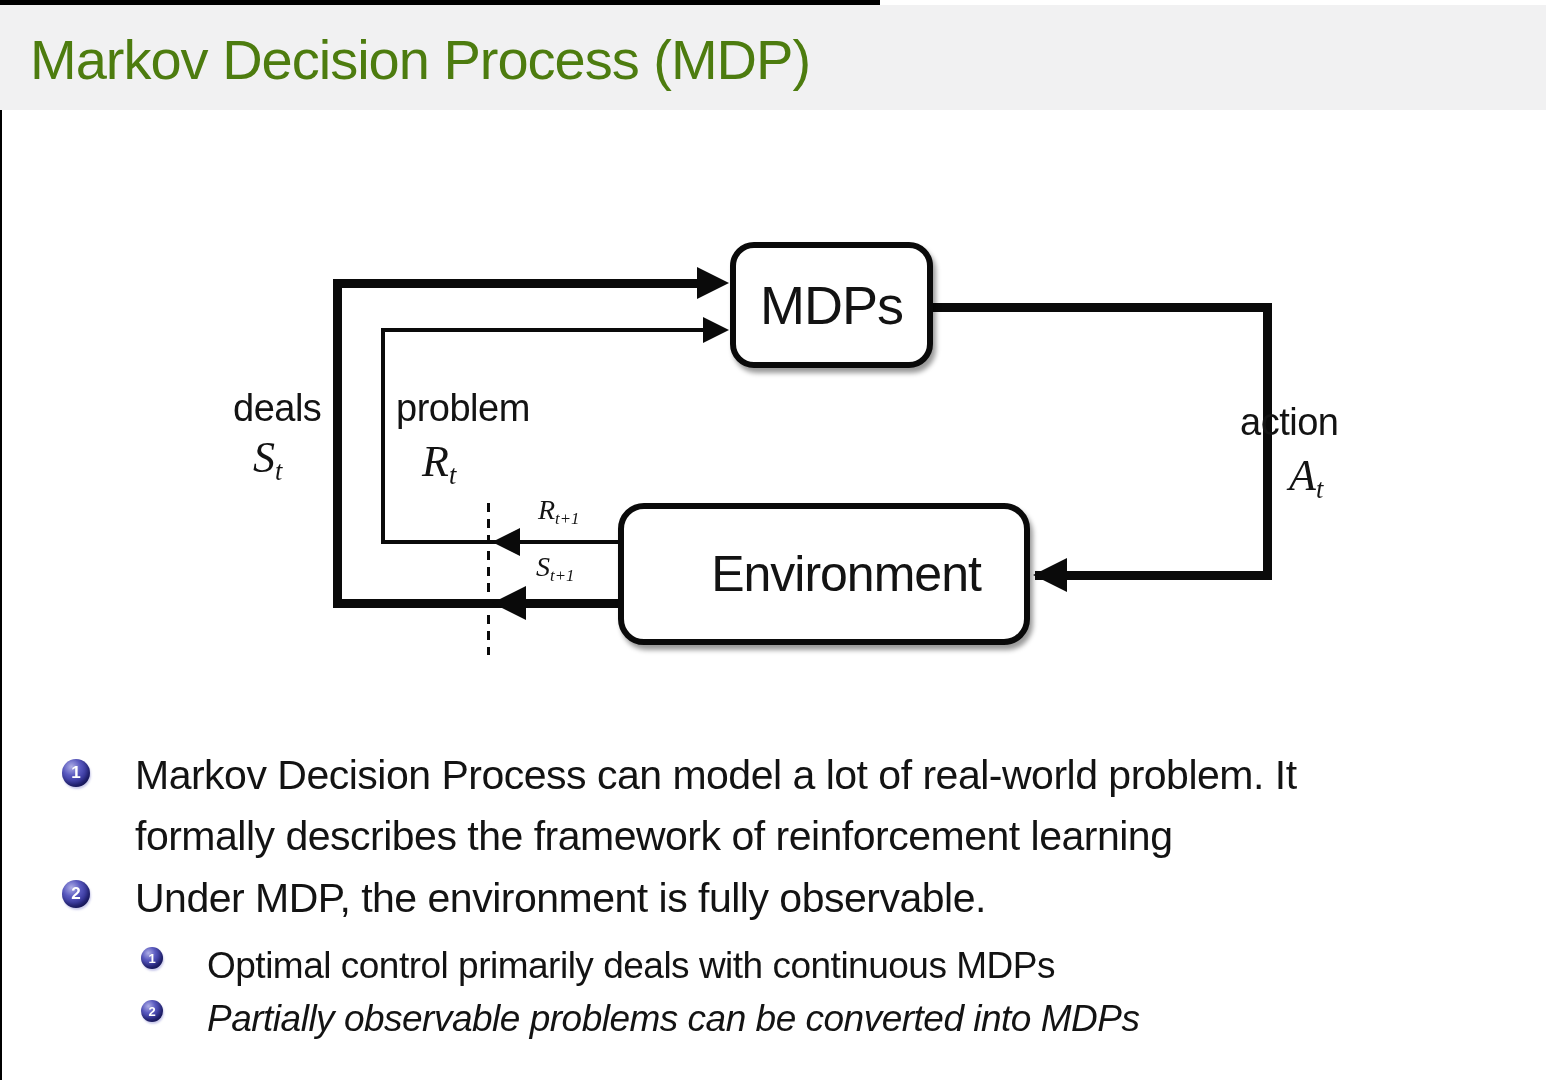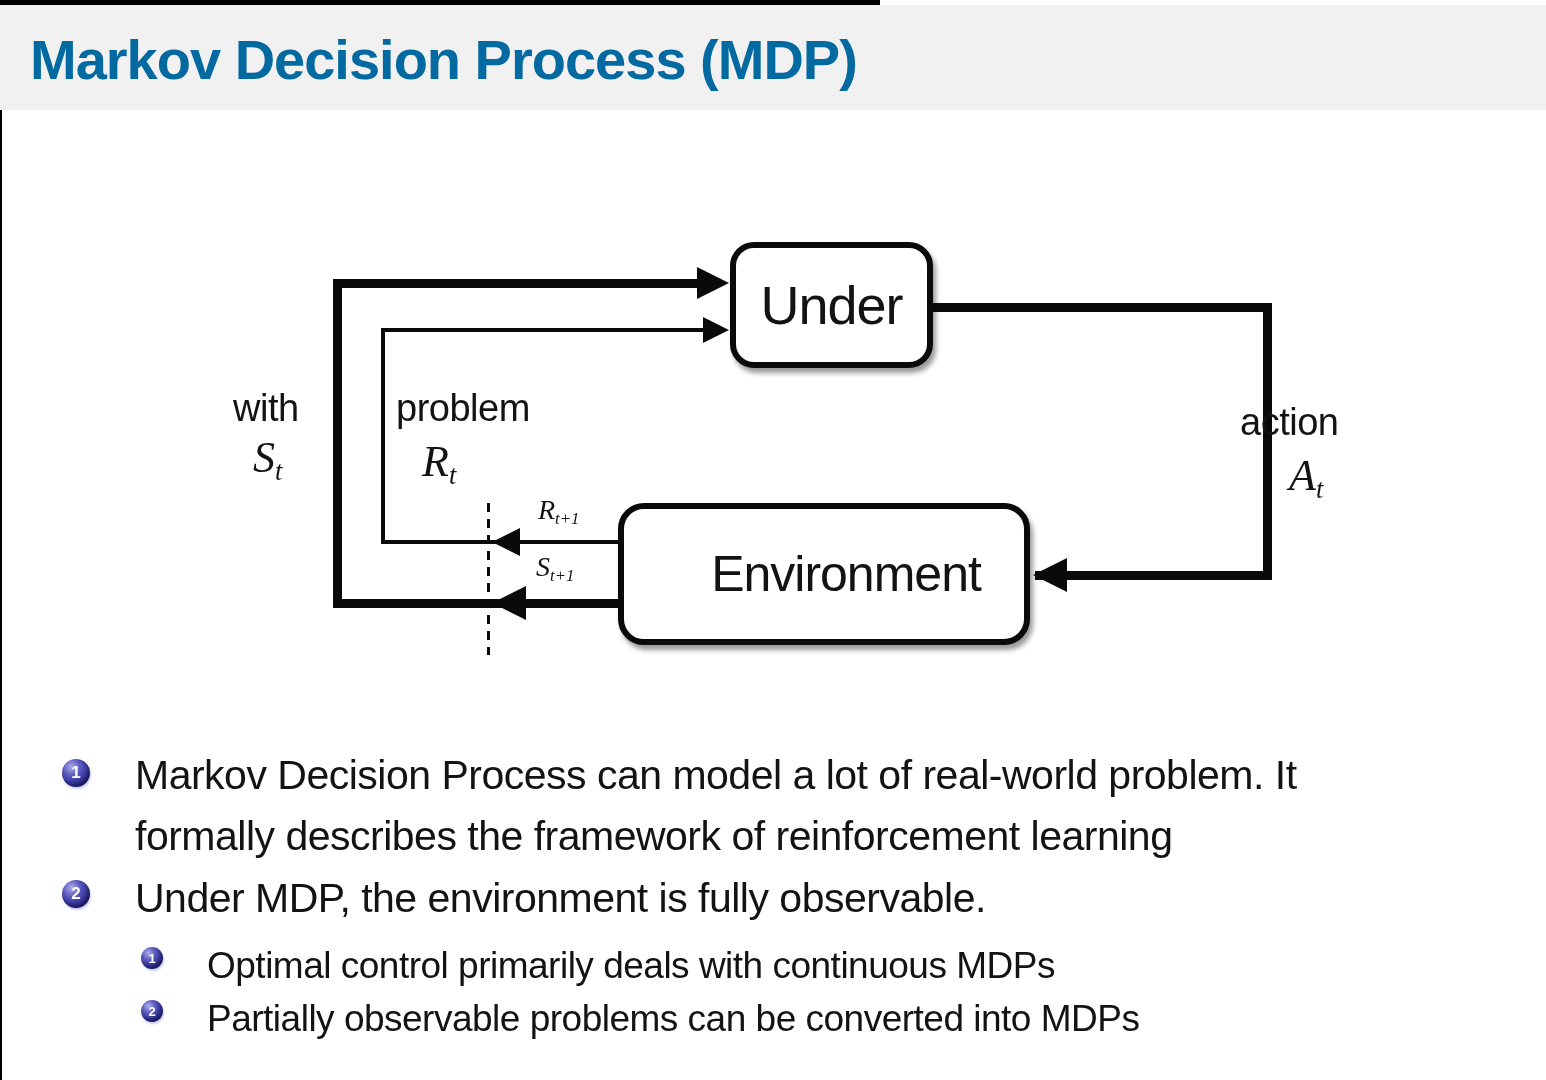--- a/index.html
+++ b/index.html
@@ -15,21 +15,21 @@
   .edge-left{position:absolute;left:0;top:0;width:2px;height:1080px;background:#000;}
   .edge-top{position:absolute;left:0;top:0;width:880px;height:5px;background:#000;}
   .edge-notch{position:absolute;left:0;top:0;width:7px;height:73px;background:#000;}
 
   
   .title-band{
     position:absolute;left:0;top:5px;width:1546px;height:105px;
     background:#f1f1f2;display:flex;align-items:center;
   }
   .title-band h1{
-    margin:4px 0 0 30px;font-size:56px;font-weight:700;letter-spacing:-1px;color:#0369a1;
+    margin:4px 0 0 30px;font-size:56px;font-weight:400;letter-spacing:-1px;color:#4d7c0f;
   }
 
   
   .node{
     position:absolute;background:#ffffff;border:6px solid #0a0a0a;
     display:flex;align-items:center;justify-content:center;
     box-shadow:3px 5px 5px rgba(0,0,0,0.40);
   }
   .agent-box{left:730px;top:242px;width:191px;height:114px;border-radius:24px;}
   .agent-box .node-label{font-size:54px;letter-spacing:-1px;}
@@ -96,27 +96,27 @@
     <div class="arr l-med" style="left:492px;top:528px;"></div>
 
     <div class="ln" style="left:933px;top:303px;width:339px;height:9px;"></div>
     <div class="ln" style="left:1263px;top:303px;width:9px;height:277px;"></div>
     <div class="ln" style="left:1035px;top:571px;width:237px;height:9px;"></div>
     <div class="arr l-thick" style="left:1033px;top:558px;"></div>
 
     <div class="dashed-v"></div>
 
     <div class="node agent-box">
-      <span class="node-label">Under</span>
+      <span class="node-label">MDPs</span>
     </div>
     <div class="node env-box">
       <span class="node-label">Environment</span>
     </div>
 
-    <div class="dlabel" style="left:233px;top:387px;">with</div>
+    <div class="dlabel" style="left:233px;top:387px;">deals</div>
     <div class="math" style="left:253px;top:432px;"><span>S</span><sub>t</sub></div>
 
     <div class="dlabel" style="left:396px;top:387px;">problem</div>
     <div class="math" style="left:398px;top:436px;margin-left:24px;"><span>R</span><sub>t</sub></div>
 
     <div class="dlabel" style="left:1240px;top:401px;">action</div>
     <div class="math" style="left:1289px;top:450px;"><span>A</span><sub>t</sub></div>
 
     <div class="math small" style="left:538px;top:494px;"><span>R</span><sub>t+1</sub></div>
     <div class="math small" style="left:536px;top:551px;"><span>S</span><sub>t+1</sub></div>
@@ -136,16 +136,16 @@
     <div class="btext main" style="left:135px;top:868px;">Under MDP, the environment is fully observable.</div>
 
     <div class="ball small" style="left:141px;top:947px;">
         <span>1</span>
       </div>
     <div class="btext sub" style="left:207px;top:939px;">Optimal control primarily deals with continuous MDPs</div>
 
     <div class="ball small" style="left:141px;top:1000px;">
         <span>2</span>
       </div>
-    <div class="btext sub" style="left:207px;top:992px;">Partially observable problems can be converted into MDPs</div>
+    <div class="btext sub" style="left:207px;top:992px;font-style:italic;">Partially observable problems can be converted into MDPs</div>
   </div>
 
 </div>
 
 </body></html>

